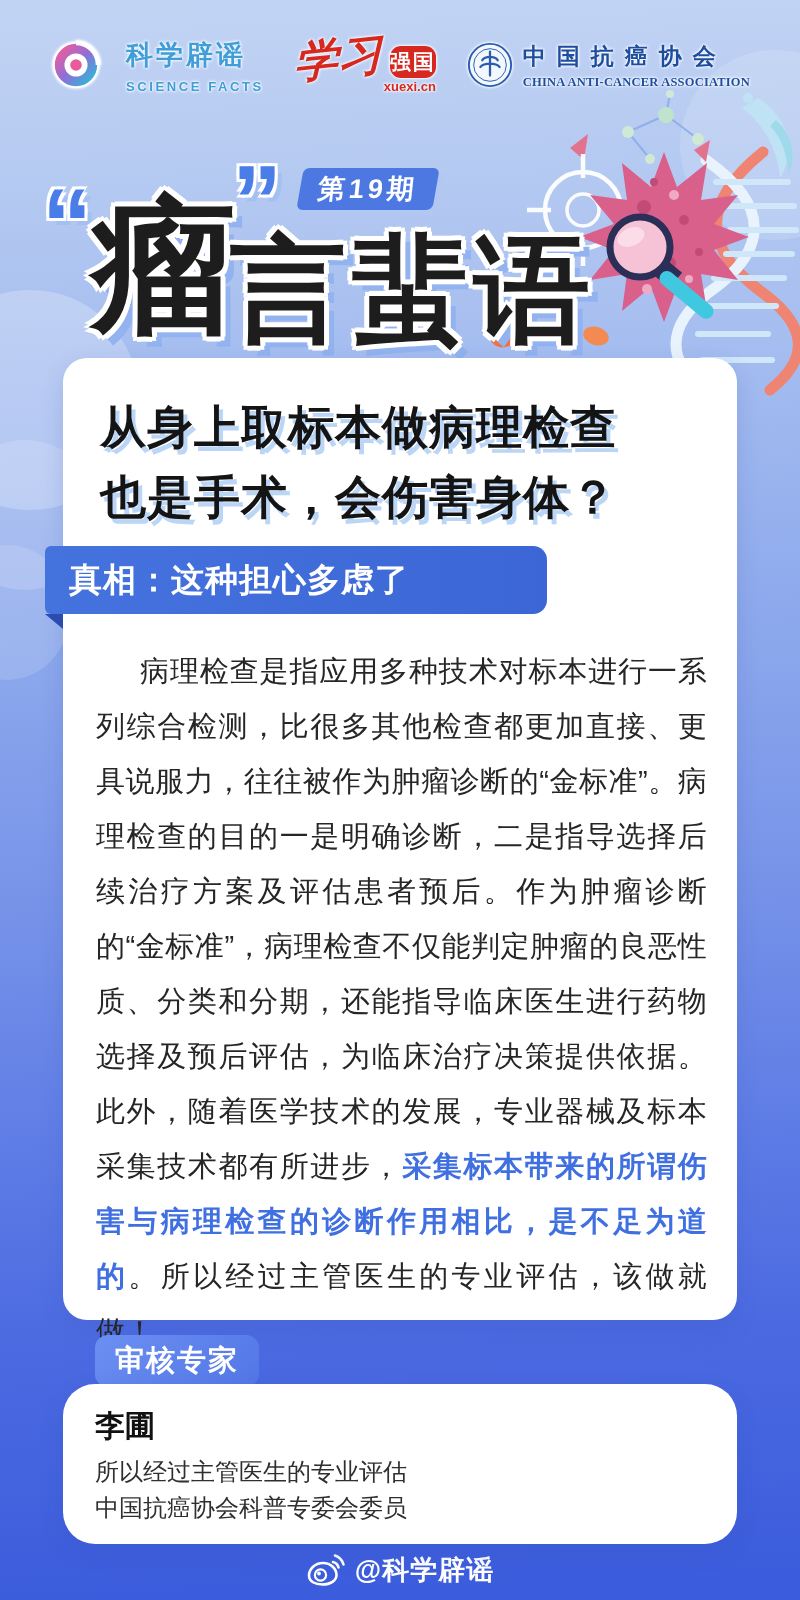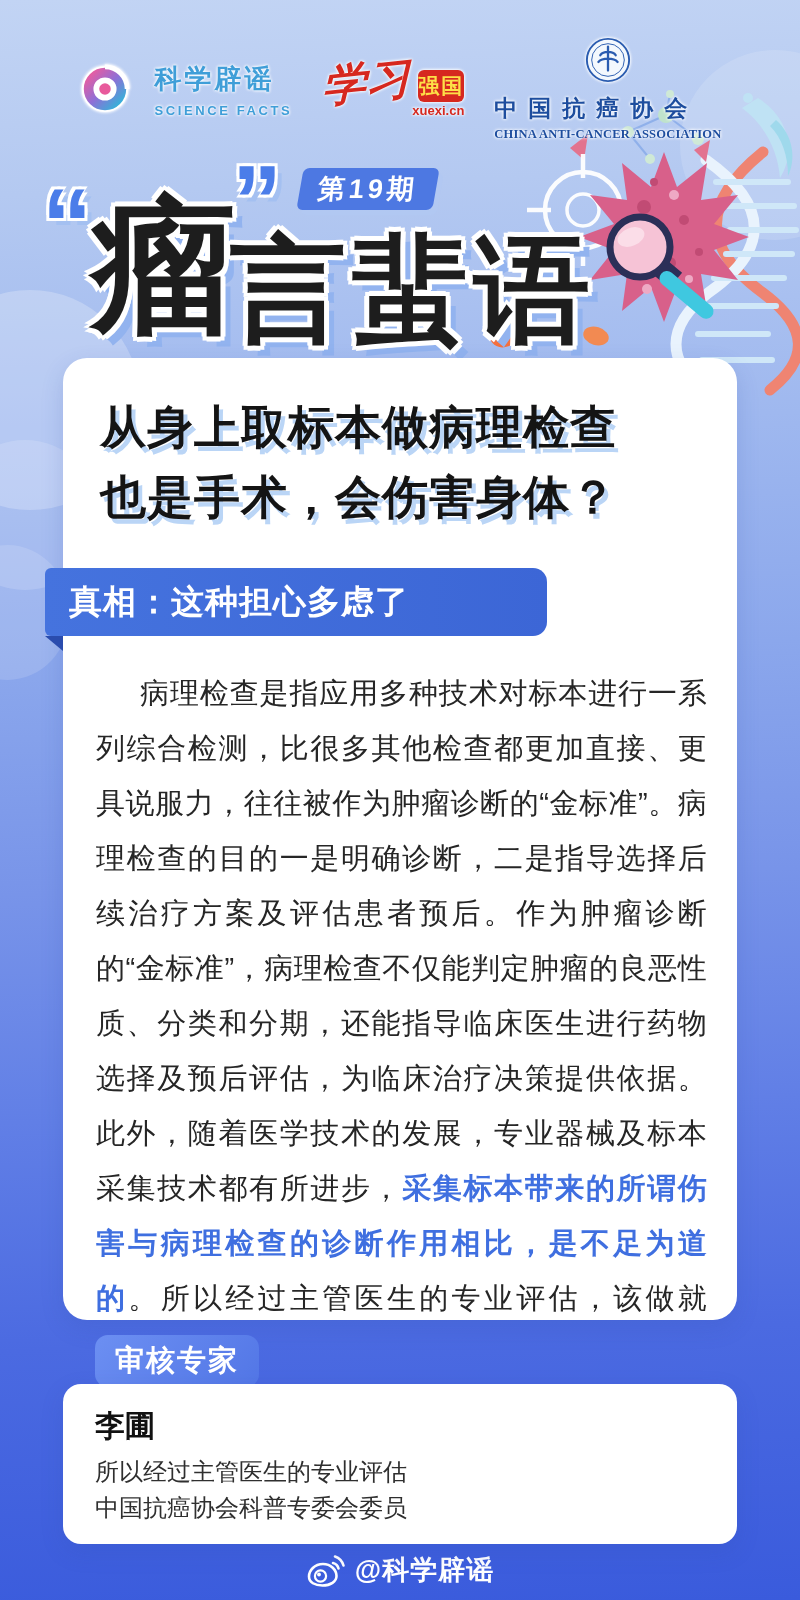--- a/index.html
+++ b/index.html
@@ -18,24 +18,24 @@
   .logos{position:absolute;top:36px;left:0;width:100%;display:flex;justify-content:center;
          align-items:center;gap:30px;z-index:2;}
   .logos>div{filter:drop-shadow(0 0 1.5px rgba(255,255,255,.95)) drop-shadow(0 0 1px rgba(255,255,255,.85));}
   .logo-sf{display:flex;align-items:center;gap:24px;}
   .sf-cn{font-size:27px;font-weight:bold;color:#3f9ed8;letter-spacing:3px;}
   .sf-en{font-size:13px;font-weight:bold;color:#3f9ed8;letter-spacing:2.6px;margin-top:6px;}
   .logo-xx{display:flex;align-items:flex-start;gap:2px;}
   .xx-cal{font-size:44px;font-weight:900;color:#d6281f;transform:rotate(-6deg) skewX(-6deg);
           line-height:1;display:inline-block;font-style:italic;}
   .xx-col{display:flex;flex-direction:column;align-items:flex-end;margin-top:10px;}
-  .xx-box{background:#d6281f;color:#fde047;font-size:21px;font-weight:900;padding:4px 0;
-          border-radius:6px;letter-spacing:2px;line-height:1.15;}
+  .xx-box{background:#d6281f;color:#ffffff;font-size:21px;font-weight:900;padding:4px 0;
+          border-radius:11px;letter-spacing:2px;line-height:1.15;}
   .xx-site{color:#d6281f;font-size:13px;font-weight:bold;margin-top:1px;}
-  .logo-caca{display:flex;align-items:center;gap:9px;flex-direction:column;}
+  .logo-caca{display:flex;align-items:center;gap:9px;}
   .caca-cn{font-size:23px;font-weight:900;color:#1d4d9e;letter-spacing:11px;white-space:nowrap;}
   .caca-en{font-size:12.5px;font-weight:bold;color:#1d4d9e;
            font-family:Liberation Serif, serif;margin-top:3px;letter-spacing:.2px;}
 
   
   .masthead{position:absolute;left:34px;top:146px;width:740px;height:240px;z-index:2;}
   .masthead span{position:absolute;line-height:1;font-weight:900;}
   .mchar,.mrest{color:#1d1d1d;
      text-shadow:-4px -4px 0 #fff,4px -4px 0 #fff,-4px 4px 0 #fff,4px 4px 0 #fff,
                  -5px 0 0 #fff,5px 0 0 #fff,0 -5px 0 #fff,0 5px 0 #fff,10px 10px 0 #92b3ef;}
@@ -53,42 +53,42 @@
 
   
   .illustration{position:absolute;left:458px;top:90px;width:342px;height:312px;z-index:1;}
 
   
   .card{position:absolute;left:63px;width:674px;background:#fff;border-radius:24px;z-index:3;
         box-shadow:0 8px 22px rgba(50,80,170,.18);}
   .main-card{top:358px;height:962px;}
   .question{margin:34px 30px 0 37px;font-size:46px;font-weight:900;line-height:70px;
         color:#141414;letter-spacing:1px;text-shadow:4px 5px 0 #bad5f6;}
-  .truth-banner{position:relative;margin:36px 0 0 -18px;width:502px;height:68px;
+  .truth-banner{position:relative;margin:14px 0 0 -18px;width:502px;height:68px;
         background:linear-gradient(90deg,#4573de 0%,#3c66d6 100%);
         border-radius:6px 14px 14px 6px;display:flex;align-items:center;}
   .truth-banner span{color:#fff;font-size:33px;font-weight:900;padding-left:24px;letter-spacing:1px;}
   .fold{position:absolute;left:0;top:68px;width:18px;height:15px;background:#2a4cae;
         clip-path:polygon(0 0,100% 0,100% 100%);}
   .body-text{margin:30px 30px 0 33px;text-align:justify;text-indent:44px;
         font-size:29px;line-height:55px;color:#262626;letter-spacing:.2px;}
   .hl{color:#3f6fe0;font-weight:bold;}
 
   
   .expert-tab{position:absolute;left:95px;top:1335px;width:164px;height:52px;z-index:3;
         background:linear-gradient(135deg,#6c8ff2,#5276e6);border-radius:13px;
         display:flex;align-items:center;justify-content:center;}
   .expert-tab span{color:#fff;font-size:29px;font-weight:900;letter-spacing:2px;}
-  .expert-card{top:1384px;height:160px;border-radius:18px;padding:0;z-index:4;}
+  .expert-card{top:1384px;height:160px;border-radius:32px;padding:0;z-index:4;}
   .expert-name{margin:22px 0 8px 32px;font-size:30px;font-weight:900;color:#111;}
   .expert-title{margin:0 0 2px 32px;font-size:24px;line-height:34px;color:#2f2f2f;}
 
   
   .footer{position:absolute;left:0;top:1552px;width:100%;display:flex;justify-content:center;
-        align-items:center;gap:9px;z-index:3;}
+        gap:9px;z-index:3;}
   .weibo-icon{width:40px;height:34px;}
   .handle{color:#fff;font-size:27px;font-weight:bold;letter-spacing:1px;}
 </style>
 </head>
 <body>
 
 <div class="page">
 
   <div class="blob b1"></div>
   <div class="blob b2"></div>

